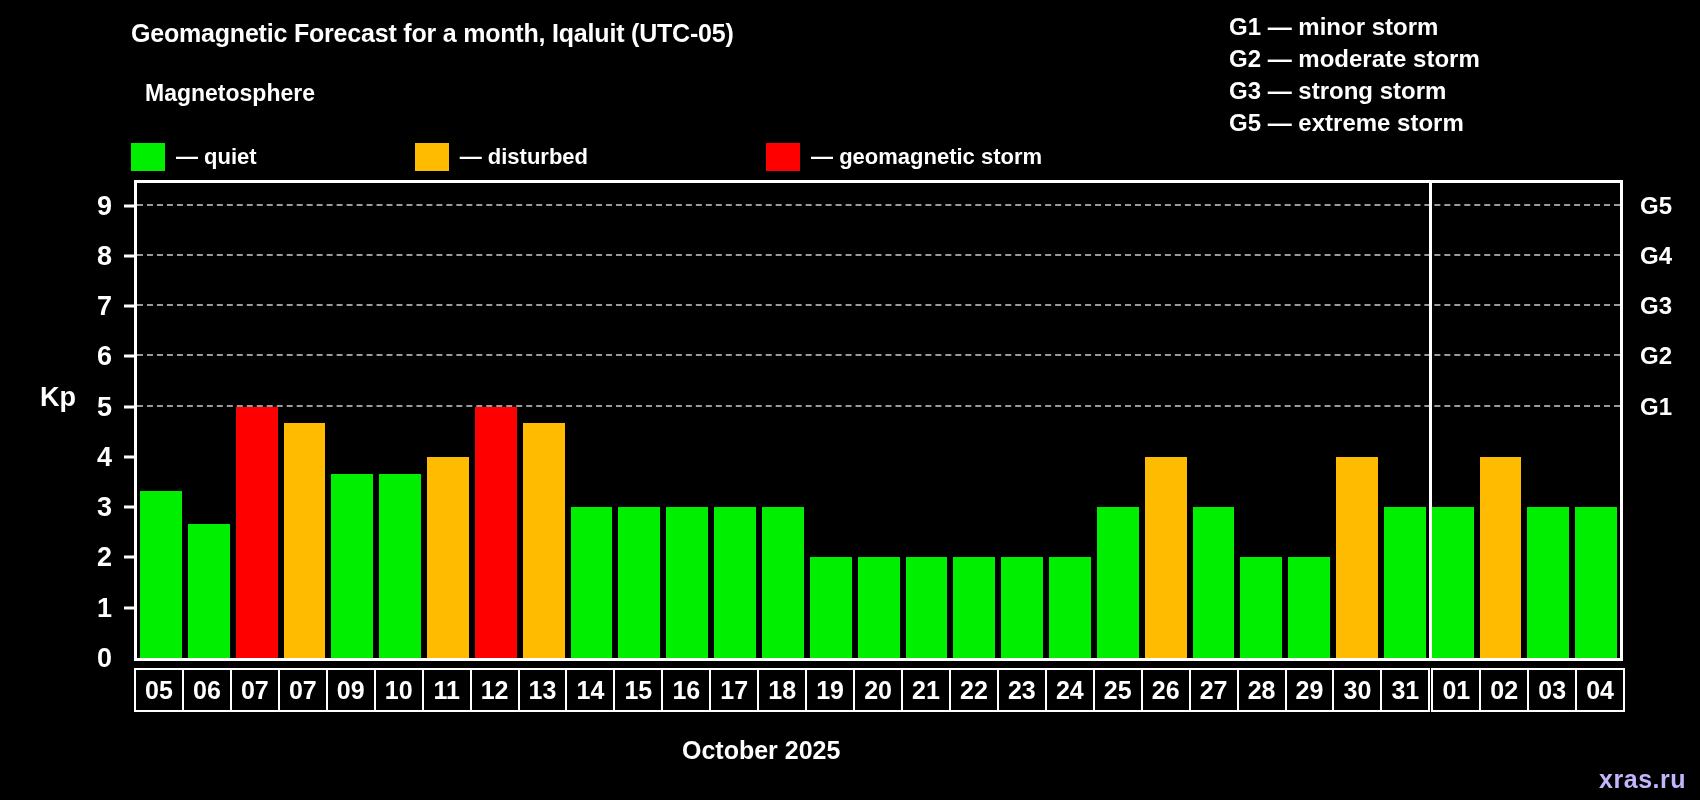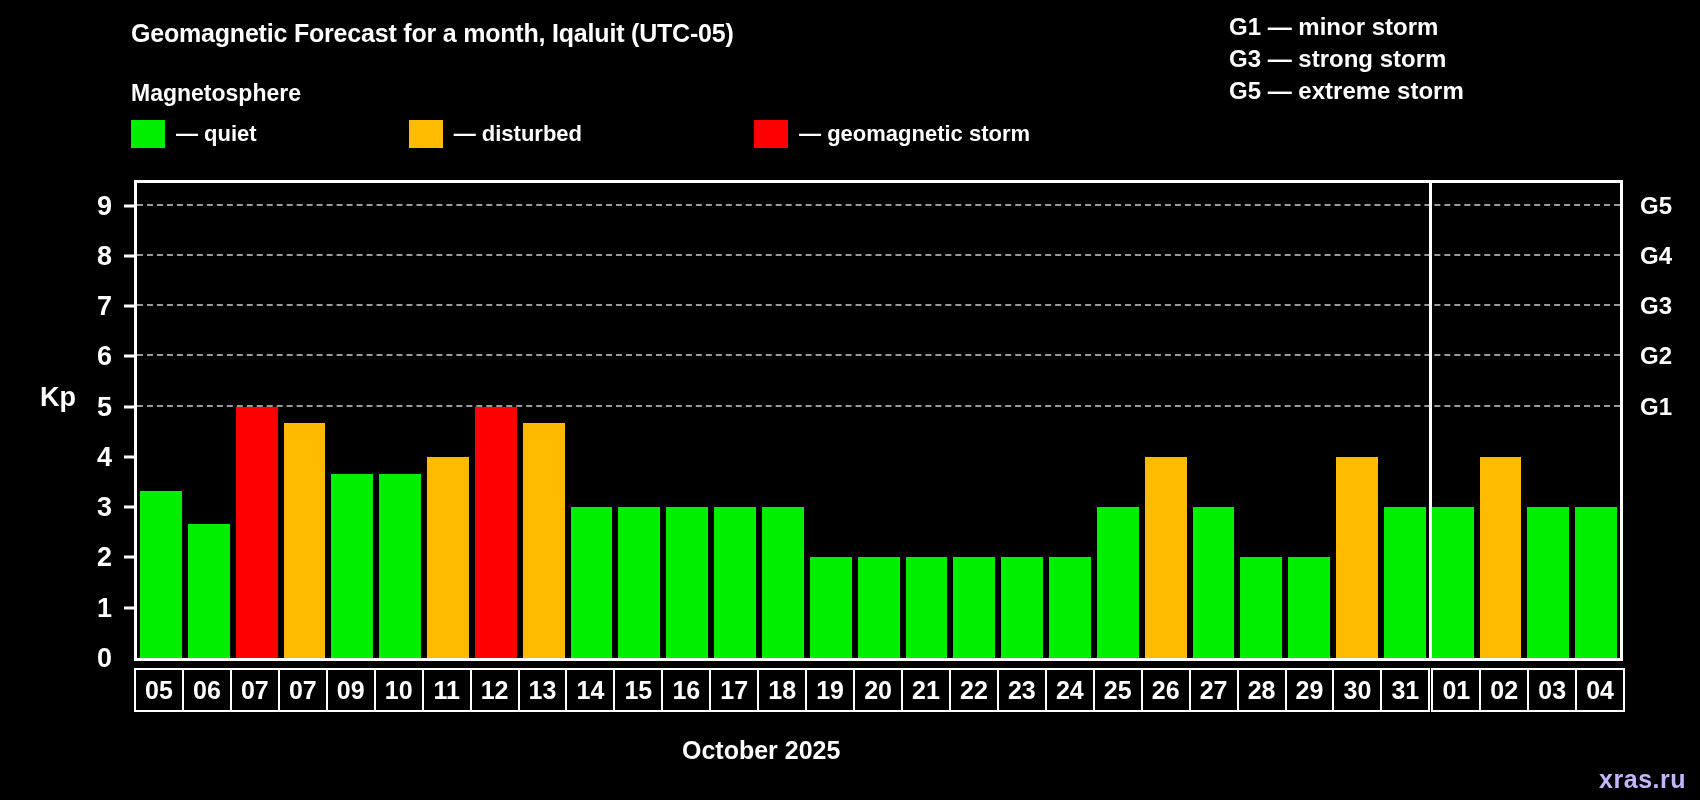--- a/index.html
+++ b/index.html
@@ -20,33 +20,34 @@
     position: absolute;
     left: 131px; top: 19px;
     font-size: 25px;
     font-weight: bold;
     letter-spacing: -0.2px;
     white-space: nowrap;
   }
 
   #magnetosphere-label {
     position: absolute;
-    left: 131px; top: 80px;
+    left: 145px; top: 80px;
     font-size: 23px;
     font-weight: bold;
     white-space: nowrap;
     text-align: right;
   }
 
   
   #color-legend {
     position: absolute;
-    left: 131px; top: 120px;
+    left: 131px; top: 143px;
     display: flex;
     align-items: center;
+    gap: 6px;
   }
   .legend-entry {
     display: flex;
     align-items: center;
     white-space: nowrap;
   }
   .legend-swatch {
     width: 34px; height: 28px;
     display: inline-block;
   }
@@ -210,20 +211,21 @@
       <span class="legend-text">— disturbed</span>
     </div>
     <div class="legend-entry" style="margin-left: 172px; text-align: right;">
       <span class="legend-swatch" style="background: rgb(254, 0, 0);"></span>
       <span class="legend-text">— geomagnetic storm</span>
     </div>
   </div>
 
 <div id="g-legend">
     <div class="g-row">G1 — minor storm</div>
+    <div class="g-row">G2 — moderate storm</div>
     <div class="g-row">G3 — strong storm</div>
     <div class="g-row">G5 — extreme storm</div>
   </div>
 
 <div id="kp-axis-title">Kp</div>
 
 <div id="y-axis-labels">
     <div class="y-tick-label" style="top: 658px; left: 0px; width: 112px;">0</div>
     <div class="y-tick-label" style="top: 607.735px; left: 0px; width: 112px;">1</div>
     <div class="y-tick-mark" style="top: 607.735px; left: 124px;"></div>

